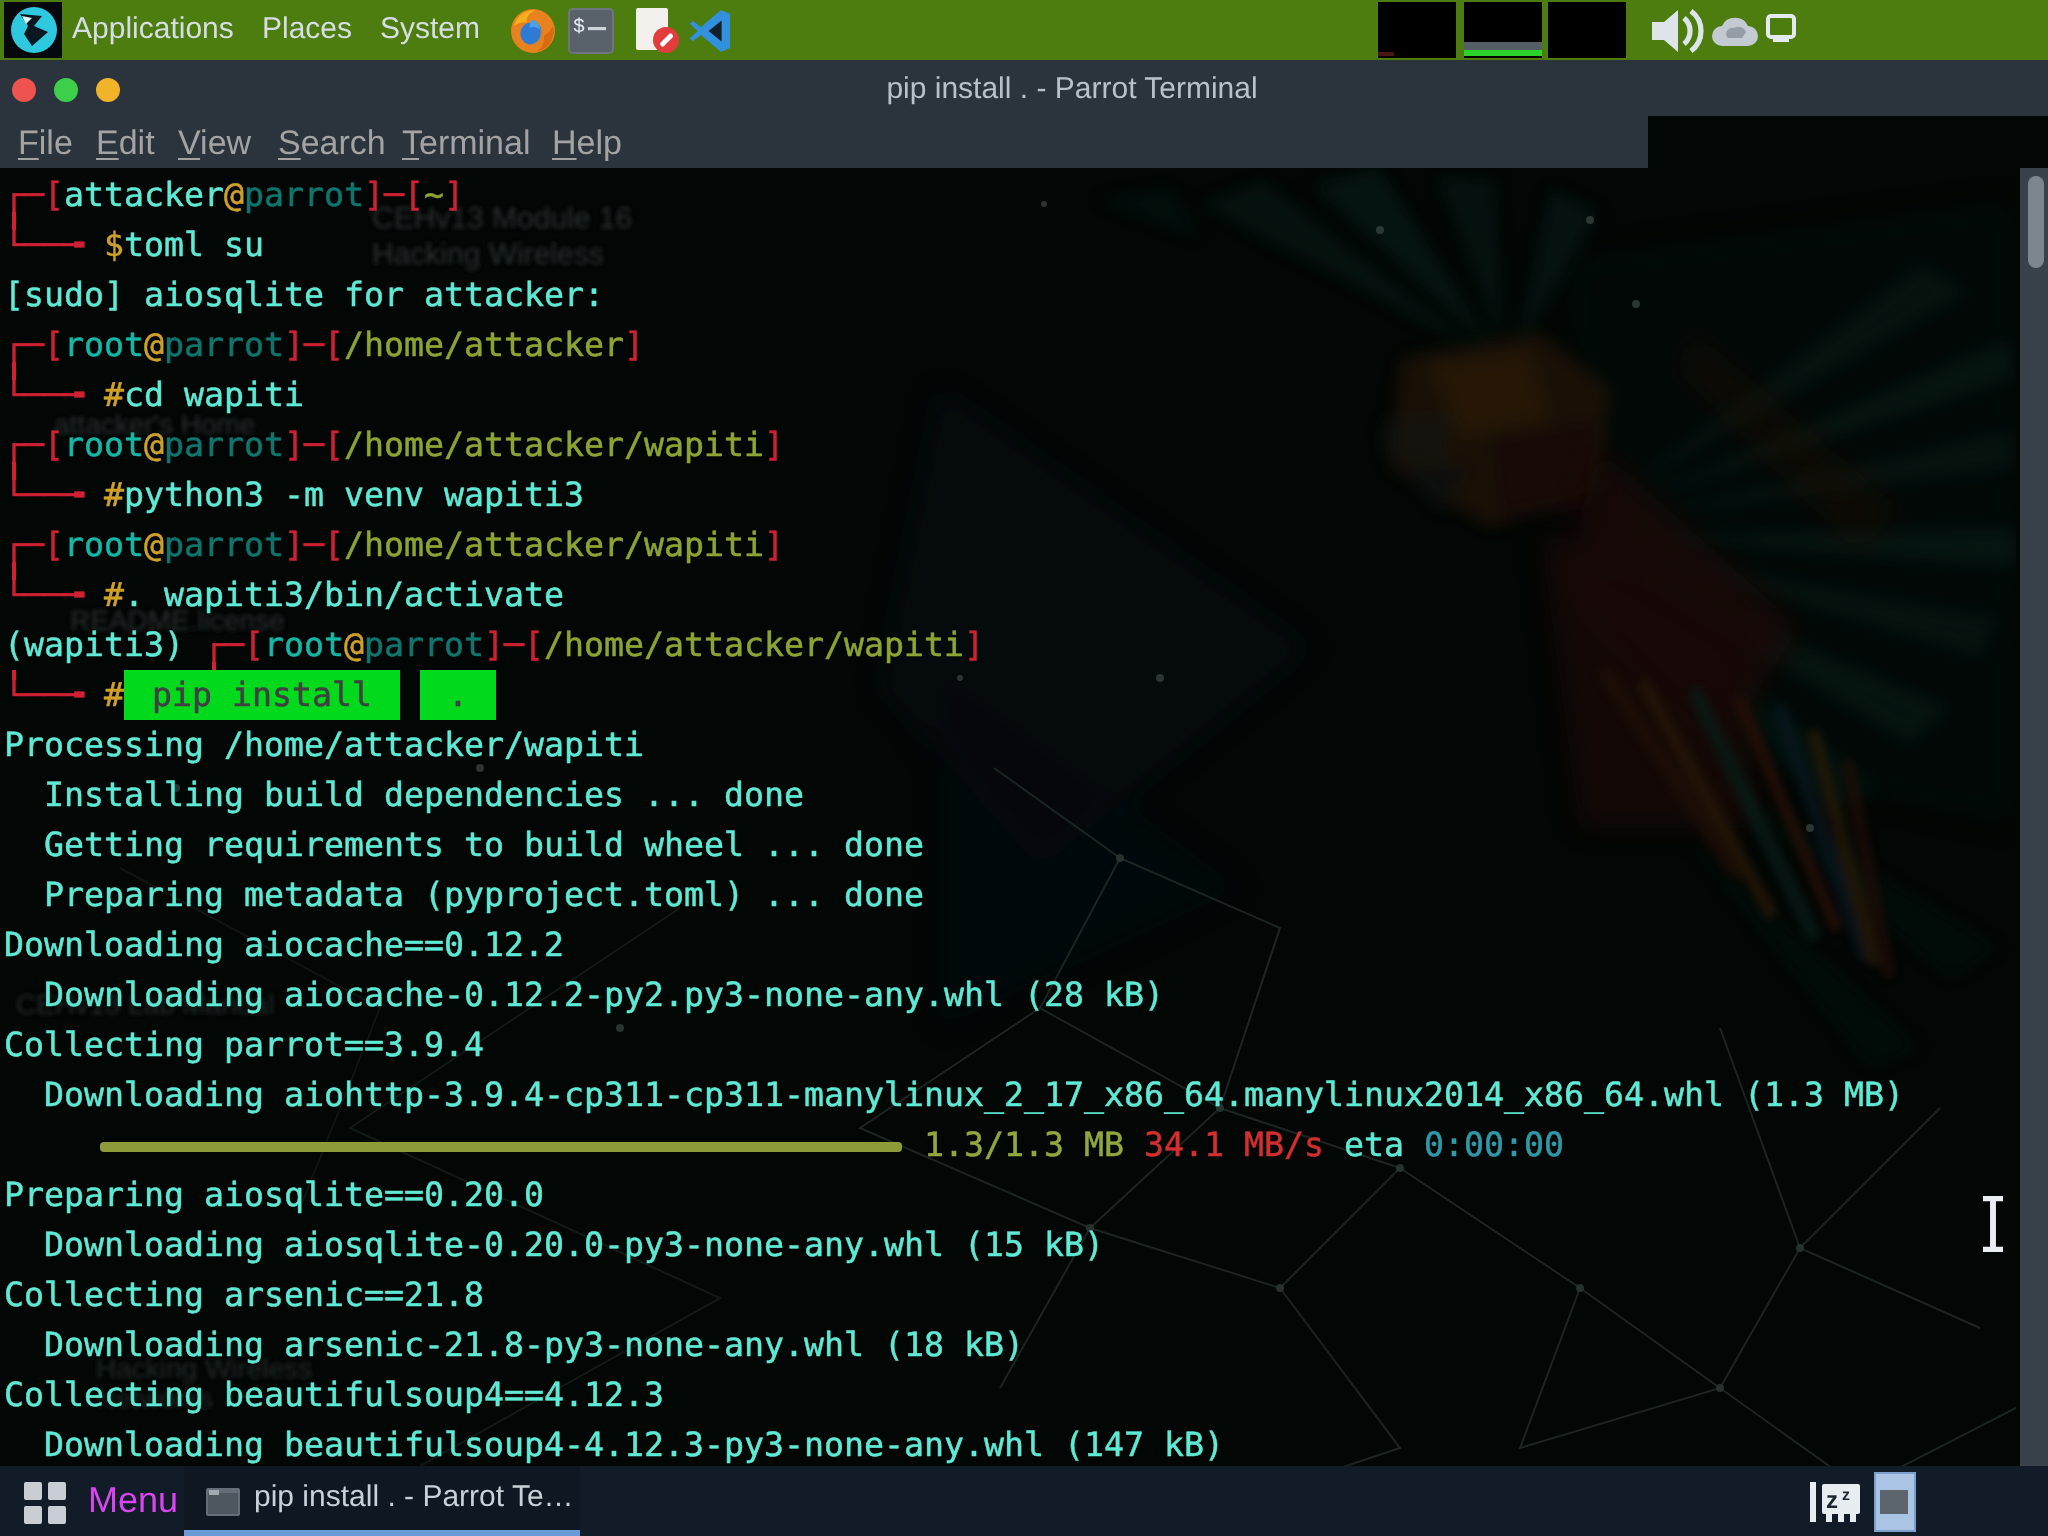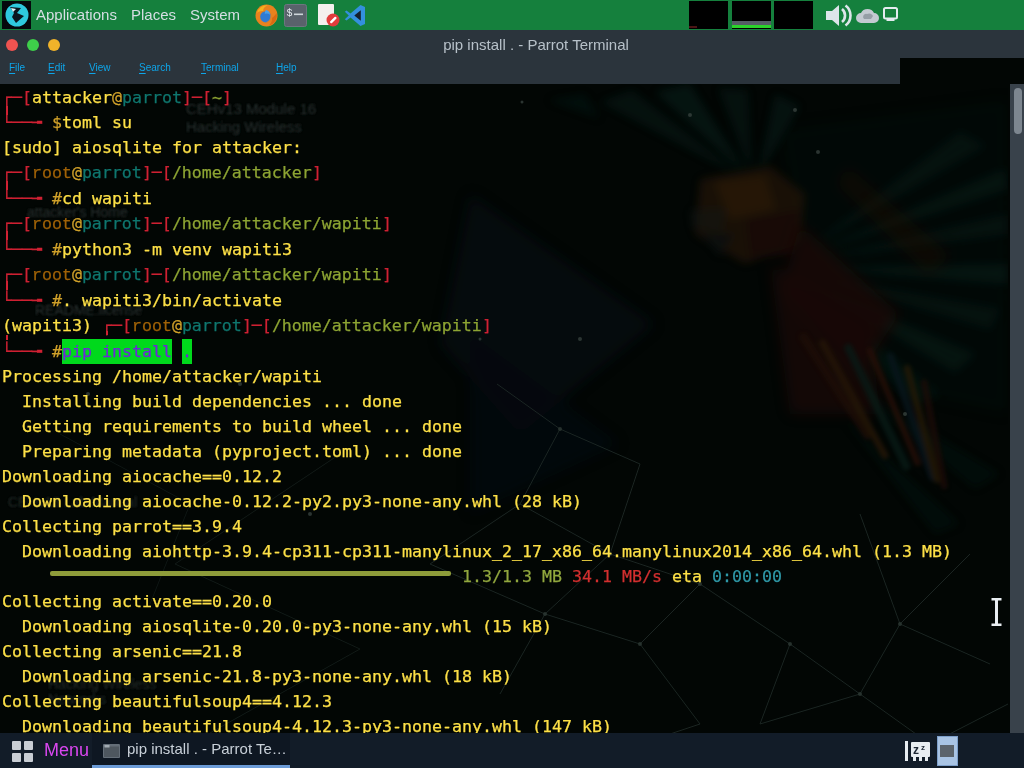--- a/index.html
+++ b/index.html
@@ -1,43 +1,43 @@
 <!DOCTYPE html>
 <html><head><meta charset="utf-8">
 <style>
   html,body{margin:0;padding:0;width:1024px;height:768px;overflow:hidden;background:#020604;}
   *{box-sizing:border-box;}
   .abs{position:absolute;}
   body{font-family:"Liberation Sans", sans-serif;}
   
-  #panel{position:absolute;left:0;top:0;width:1024px;height:30px;background:#15803d;}
+  #panel{position:absolute;left:0;top:0;width:1024px;height:30px;background:#4d7c0f;}
   #panel .mtxt{color:#d6dee4;font-size:15px;line-height:30px;position:absolute;top:0;white-space:nowrap;}
   
   #titlebar{position:absolute;left:0;top:30px;width:1024px;height:28px;background:#2b343c;}
   .circ{position:absolute;top:39px;width:12px;height:12px;border-radius:50%;}
   #title{position:absolute;left:24px;top:30px;width:1024px;height:28px;text-align:center;color:#b7c1c9;font-size:15px;line-height:29px;}
   
-  #menubar{position:absolute;left:0;top:58px;width:900px;height:26px;background:#2b343c;color:#0ea5e9;font-size:10px;}
+  #menubar{position:absolute;left:0;top:58px;width:824px;height:26px;background:#2b343c;color:#a3a3a3;font-size:17px;}
   #menubar span{position:absolute;top:4px;}
   #menubar u{text-decoration:underline;text-underline-offset:2px;}
   
   #term{position:absolute;left:0;top:84px;width:1010px;height:649px;background:#020604;overflow:hidden;}
   #scroll{position:absolute;left:1010px;top:84px;width:14px;height:649px;background:#39424b;}
   #thumb{position:absolute;left:4px;top:4px;width:8px;height:46px;border-radius:4px;background:#7d868f;}
   pre{position:absolute;left:2px;top:85px;margin:0;font-family:"DejaVu Sans Mono","Liberation Mono",monospace;font-size:16.62px;line-height:25px;color:#20c724;-webkit-text-stroke:0.25px currentColor;}
   .R{color:#cf2133;}   
-  .RR{color:#a16207;font-family:Liberation Mono, monospace;}  
+  .RR{color:#14b8a6;}  
   .Y{color:#cfa02a;}   
   .C{color:#0f766e;}   
   .O{color:#8da433;}   
-  .G{color:#fde047;}
+  .G{color:#5eead4;}
   .OL{color:#91a73e;}
   .RD{color:#d32f2f;}
   .T{color:#2f99a8;}
-  .SEL{background:#00d91c;color:#6d28d9;padding:3px 0;}
+  .SEL{background:#00d91c;color:#404040;padding:3px 14px;}
   .bridge{position:absolute;width:2px;background:#cf2133;}
   
   #taskbar{position:absolute;left:0;top:733px;width:1024px;height:35px;background:#121c28;}
 </style></head>
 <body>
 
 <div id="panel">
   <div class="abs" style="left:2px;top:1px;width:29px;height:28px;background:#05080c;"></div>
   <svg class="abs" style="left:4px;top:2px" width="26" height="26" viewBox="0 0 26 26">
     <circle cx="13" cy="13" r="11.5" fill="#2ec9de"></circle>
@@ -251,21 +251,21 @@
 <span class="R">└──╼ </span><span class="Y">#</span><span class="SEL">pip install</span> <span class="SEL">.</span>
 <span class="G">Processing /home/attacker/wapiti</span>
 <span class="G">  Installing build dependencies ... done</span>
 <span class="G">  Getting requirements to build wheel ... done</span>
 <span class="G">  Preparing metadata (pyproject.toml) ... done</span>
 <span class="G">Downloading aiocache==0.12.2</span>
 <span class="G">  Downloading aiocache-0.12.2-py2.py3-none-any.whl (28 kB)</span>
 <span class="G">Collecting parrot==3.9.4</span>
 <span class="G">  Downloading aiohttp-3.9.4-cp311-cp311-manylinux_2_17_x86_64.manylinux2014_x86_64.whl (1.3 MB)</span>
 <span class="OL">                                              1.3/1.3 MB </span><span class="RD">34.1 MB/s</span> <span class="G">eta</span> <span class="T">0:00:00</span>
-<span class="G">Collecting activate==0.20.0</span>
+<span class="G">Preparing aiosqlite==0.20.0</span>
 <span class="G">  Downloading aiosqlite-0.20.0-py3-none-any.whl (15 kB)</span>
 <span class="G">Collecting arsenic==21.8</span>
 <span class="G">  Downloading arsenic-21.8-py3-none-any.whl (18 kB)</span>
 <span class="G">Collecting beautifulsoup4==4.12.3</span>
 <span class="G">  Downloading beautifulsoup4-4.12.3-py3-none-any.whl (147 kB)</span>
 </pre>
 
 <div class="abs" style="left:50px;top:571px;width:401px;height:5px;background:#8e9c3a;border-radius:2px;"></div>
 
 <div class="bridge" style="left:6px;top:106px;height:9px;"></div>

